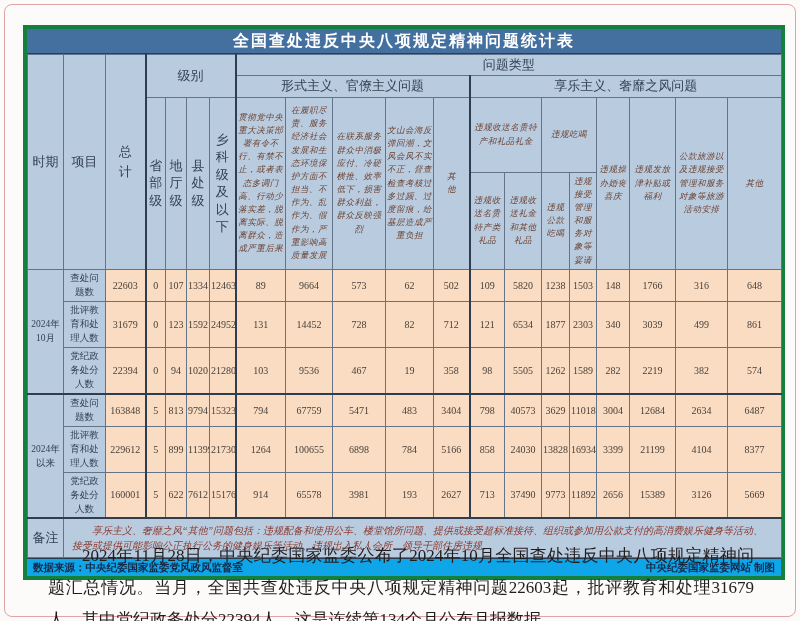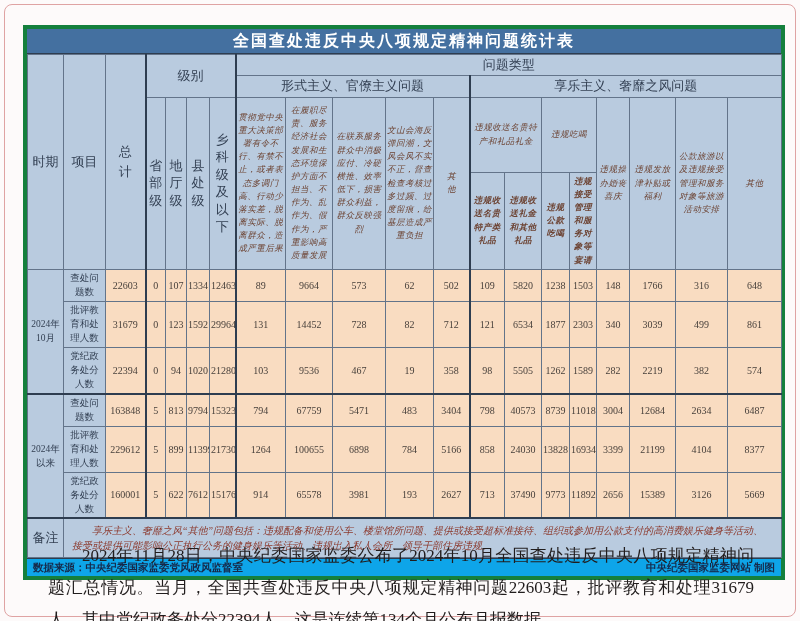--- a/index.html
+++ b/index.html
@@ -37,21 +37,21 @@
   .lbl{background:#b9cbdf;color:#323f52;font-size:9.5px;line-height:1.5;}
   .vspan{display:inline-block;width:1em;line-height:1.55;}
   .w3{display:inline-block;max-width:3.2em;line-height:1.5;}
   
   .tl{border-left:2px solid #2e3d50;}
   .tt td{border-top:2px solid #2e3d50;}
   
   .hr1 td{height:13px;}
   .hr2 td{height:19px;}
   .hr3 td{height:70px;}
-  .hr4 td{height:78px;font-weight:bold;}
+  .hr4 td{height:78px;}
   .dra td{height:29px;}
   .drb td{height:43px;}
   .drc td{height:32px;}
   .rrow td{height:34px;}
   .remark{
     background:#b9cbdf;color:#8c3a2e;font-size:10px;font-style:italic;
     text-align:left;text-indent:2em;line-height:1.55;padding:2px 8px;
   }
   .src-bar{
     height:17px;background:#0ea5e9;border-top:1px solid #2e3d50;
@@ -157,21 +157,21 @@
       <td class="dc">316</td>
       <td class="dc">648</td>
     </tr>
 
     <tr class="drb">
       <td class="lbl"><span class="w3">批评教育和处理人数</span></td>
       <td class="dc">31679</td>
       <td class="dc tl">0</td>
       <td class="dc">123</td>
       <td class="dc">1592</td>
-      <td class="dc">29964</td>
+      <td class="dc">24952</td>
       <td class="dc tl">131</td>
       <td class="dc">14452</td>
       <td class="dc">728</td>
       <td class="dc">82</td>
       <td class="dc">712</td>
       <td class="dc tl">121</td>
       <td class="dc">6534</td>
       <td class="dc">1877</td>
       <td class="dc">2303</td>
       <td class="dc">340</td>
@@ -210,21 +210,21 @@
       <td class="dc">813</td>
       <td class="dc">9794</td>
       <td class="dc">153236</td>
       <td class="dc tl">794</td>
       <td class="dc">67759</td>
       <td class="dc">5471</td>
       <td class="dc">483</td>
       <td class="dc">3404</td>
       <td class="dc tl">798</td>
       <td class="dc">40573</td>
-      <td class="dc">8739</td>
+      <td class="dc">3629</td>
       <td class="dc">11018</td>
       <td class="dc">3004</td>
       <td class="dc">12684</td>
       <td class="dc">2634</td>
       <td class="dc">6487</td>
     </tr>
 
     <tr class="drb">
       <td class="lbl"><span class="w3">批评教育和处理人数</span></td>
       <td class="dc">229612</td>

